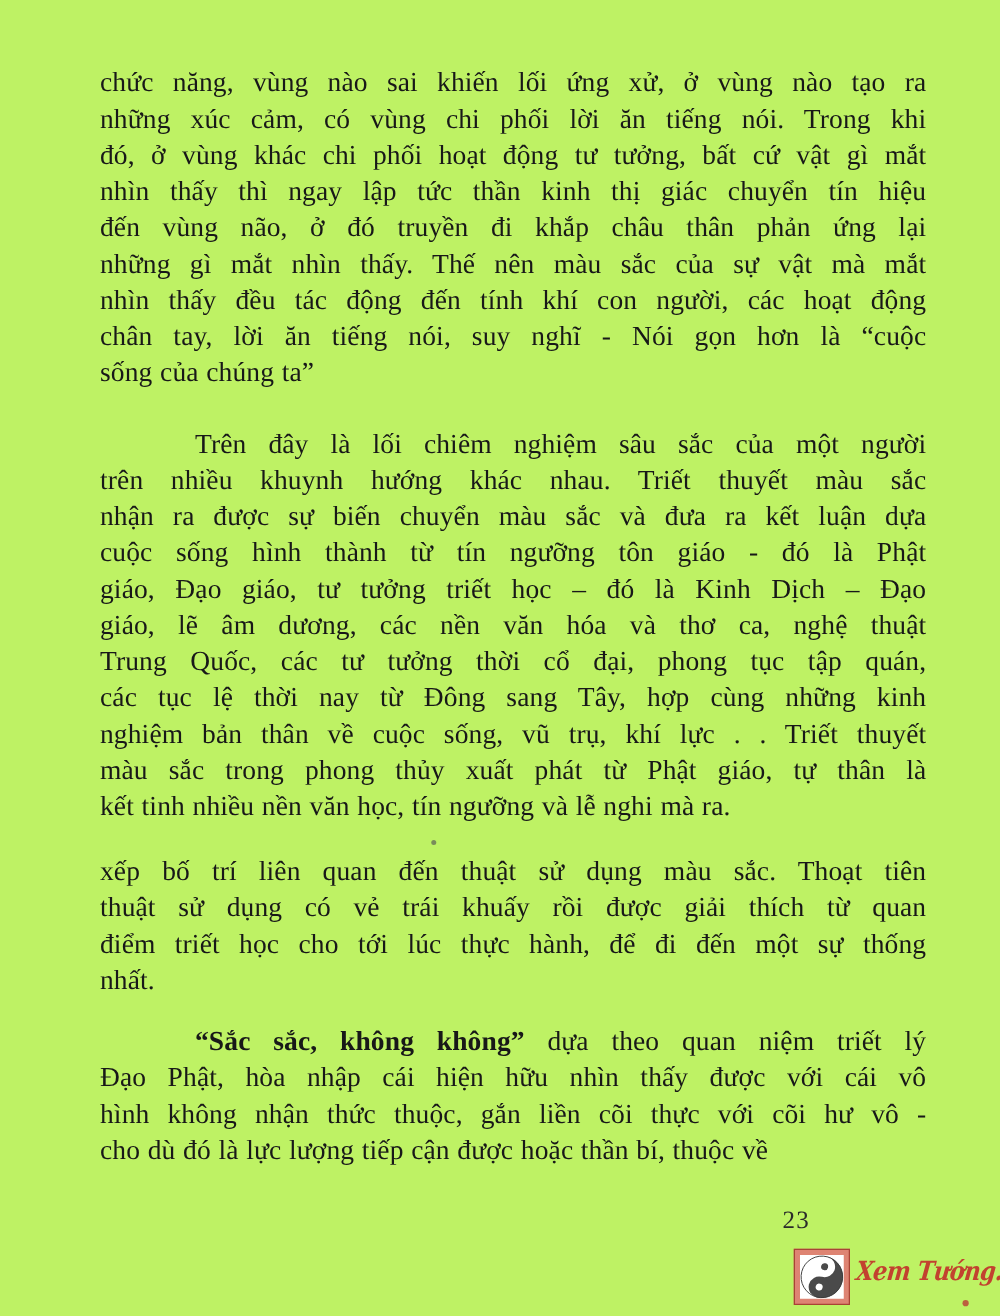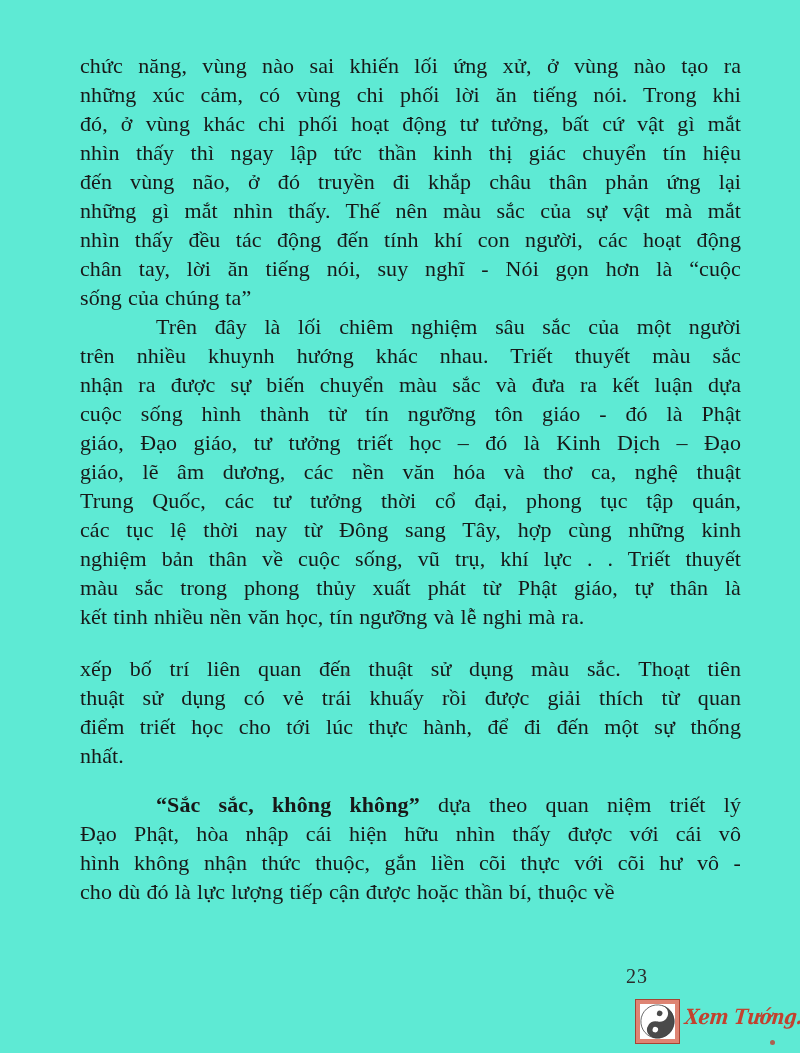--- a/index.html
+++ b/index.html
@@ -4,38 +4,38 @@
 <style>
   html, body {
     margin: 0;
     padding: 0;
     background: #ffffff;
   }
   .page {
     position: relative;
     width: 800px;
     height: 1053px;
-    background: #5eead4;
+    background: #bef264;
     overflow: hidden;
     font-family: "Liberation Serif", serif;
   }
   .text-block {
     position: absolute;
     left: 80px;
     top: 51px;
     width: 661px;
     color: #181818;
     font-size: 22px;
     line-height: 29px;
     letter-spacing: 0.1px;
     word-spacing: 0.5px;
     filter: blur(0.15px);
   }
   .para { margin: 0; }
-  .para:nth-of-type(2) { }
+  .para:nth-of-type(2) { margin-top: 28px; }
   .para:nth-of-type(3) { margin-top: 23px; }
   .para:nth-of-type(4) { margin-top: 20px; }
   .line { text-align: left; }
   .line.jl {
     text-align: justify;
     text-align-last: justify;
   }
   .line.indent { text-indent: 76px; }
   .b { font-weight: bold; }
 

